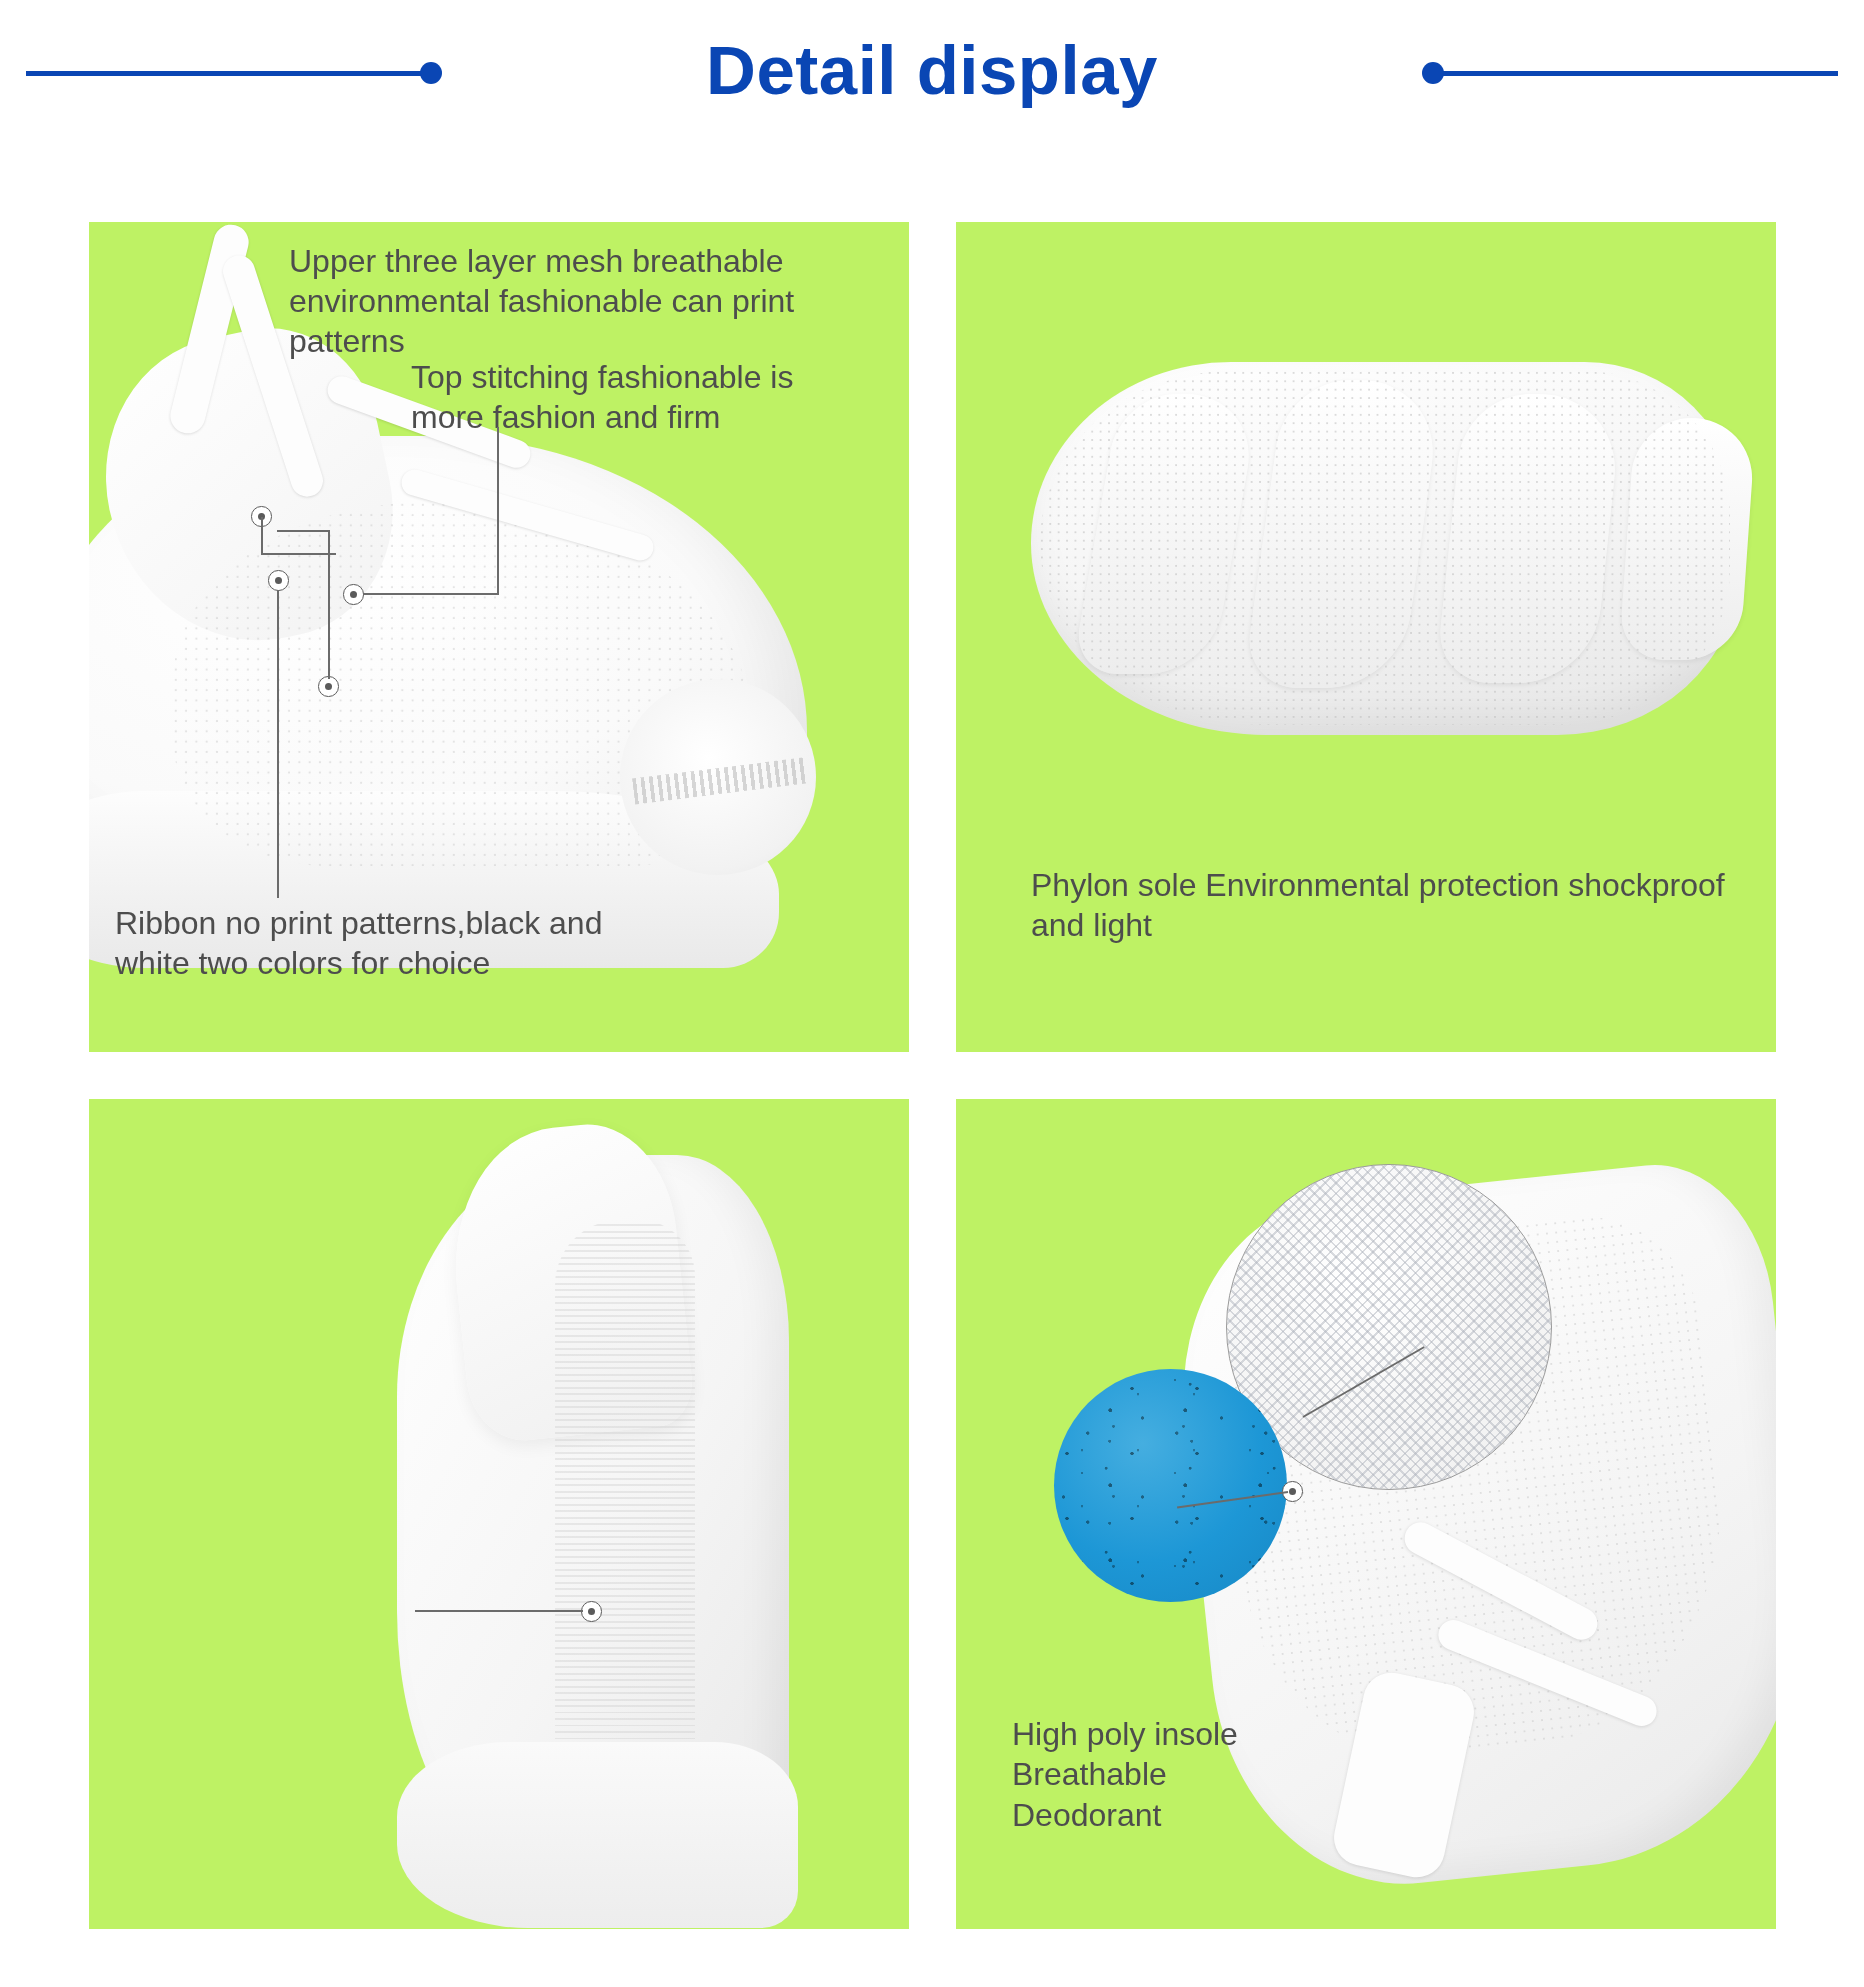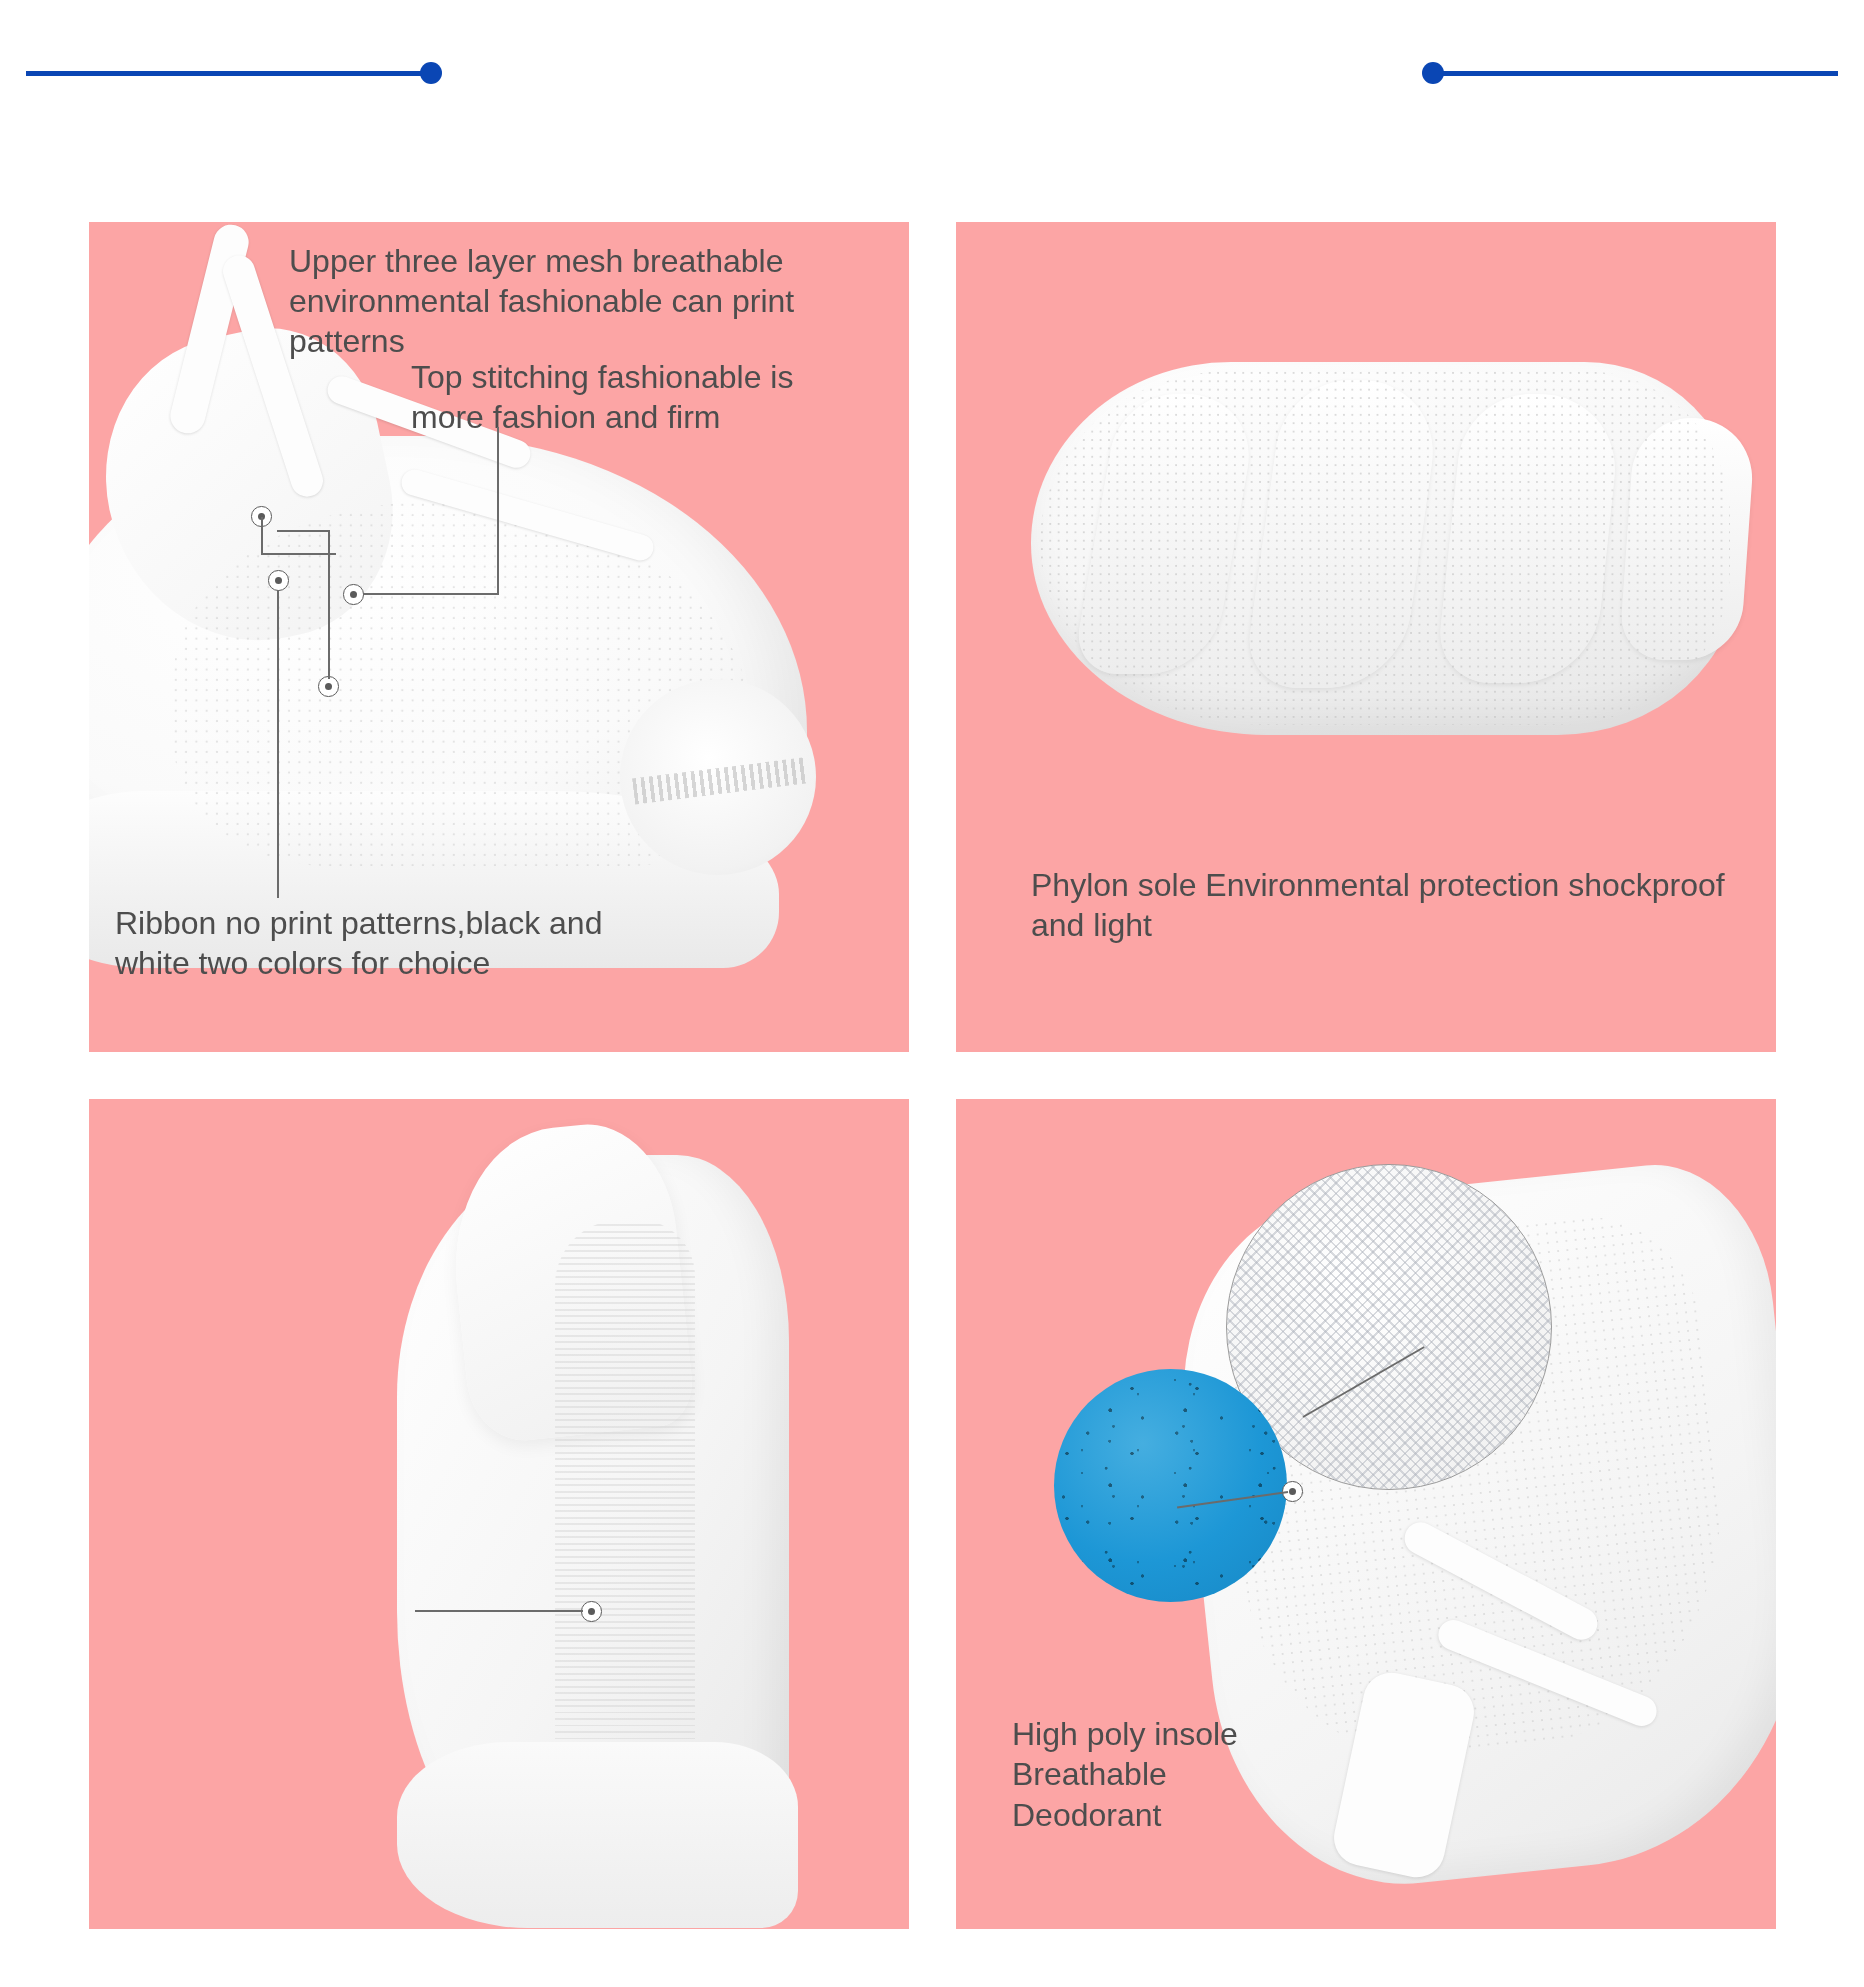--- a/index.html
+++ b/index.html
@@ -58,21 +58,21 @@
     left: 89px;
     top: 222px;
     width: 1687px;
     display: grid;
     grid-template-columns: 820px 820px;
     grid-template-rows: 830px 830px;
     gap: 47px;
   }
   .panel {
     position: relative;
-    background: #fca5a5;
+    background: #bef264;
     overflow: hidden;
   }
 
   
   .photo { position: absolute; inset: 0; overflow: hidden; }
 
   
   .p1-shoe-body {
     position: absolute;
     left: -56px; top: 214px;
@@ -303,20 +303,21 @@
   .cap-p3-ribbon  { left: 42px;  top: 429px; width: 392px; }
   .cap-p4-other   { left: 37px;  top: 182px; width: 205px; }
   .cap-p4-insole  { left: 56px;  top: 615px; width: 392px; }
 </style>
 </head>
 <body>
 
 <div class="header">
   <div class="rule rule-left"></div>
   <div class="rule-dot dot-left"></div>
+  <h1 class="header-title">Detail display</h1>
   <div class="rule rule-right"></div>
   <div class="rule-dot dot-right"></div>
 </div>
 
 <div class="grid">
 
   <div class="panel">
     <div class="photo">
       <div class="p1-shoe-body"></div>
       <div class="p1-sole"></div>

